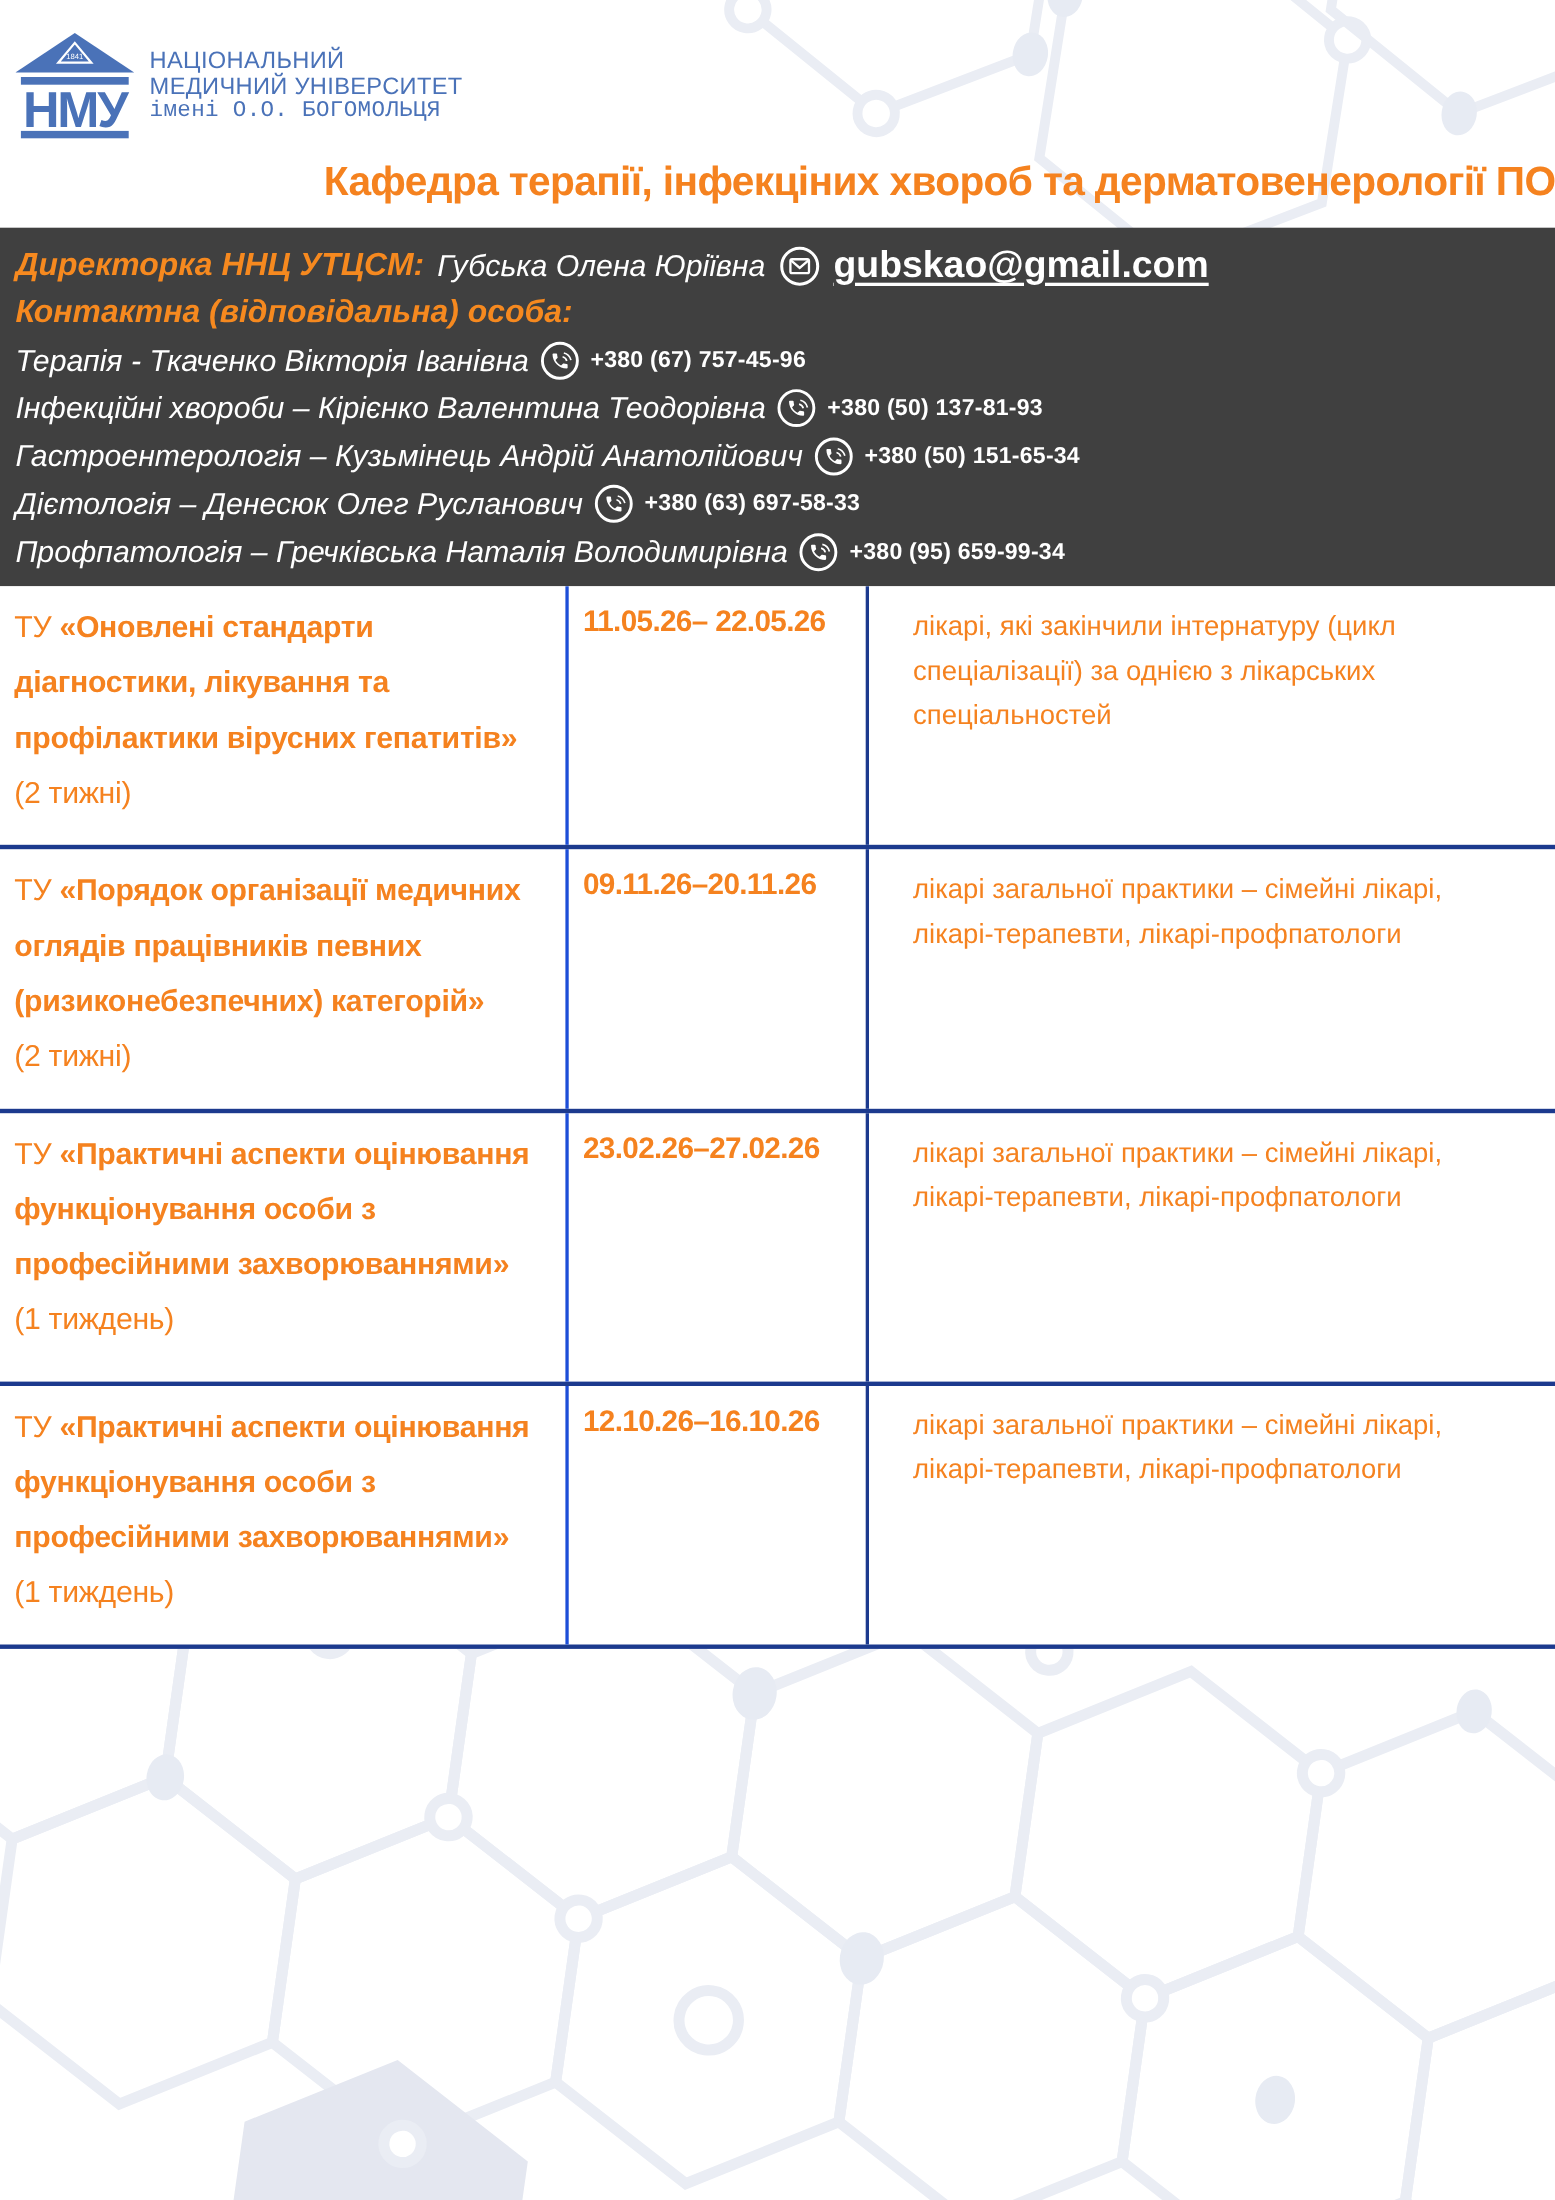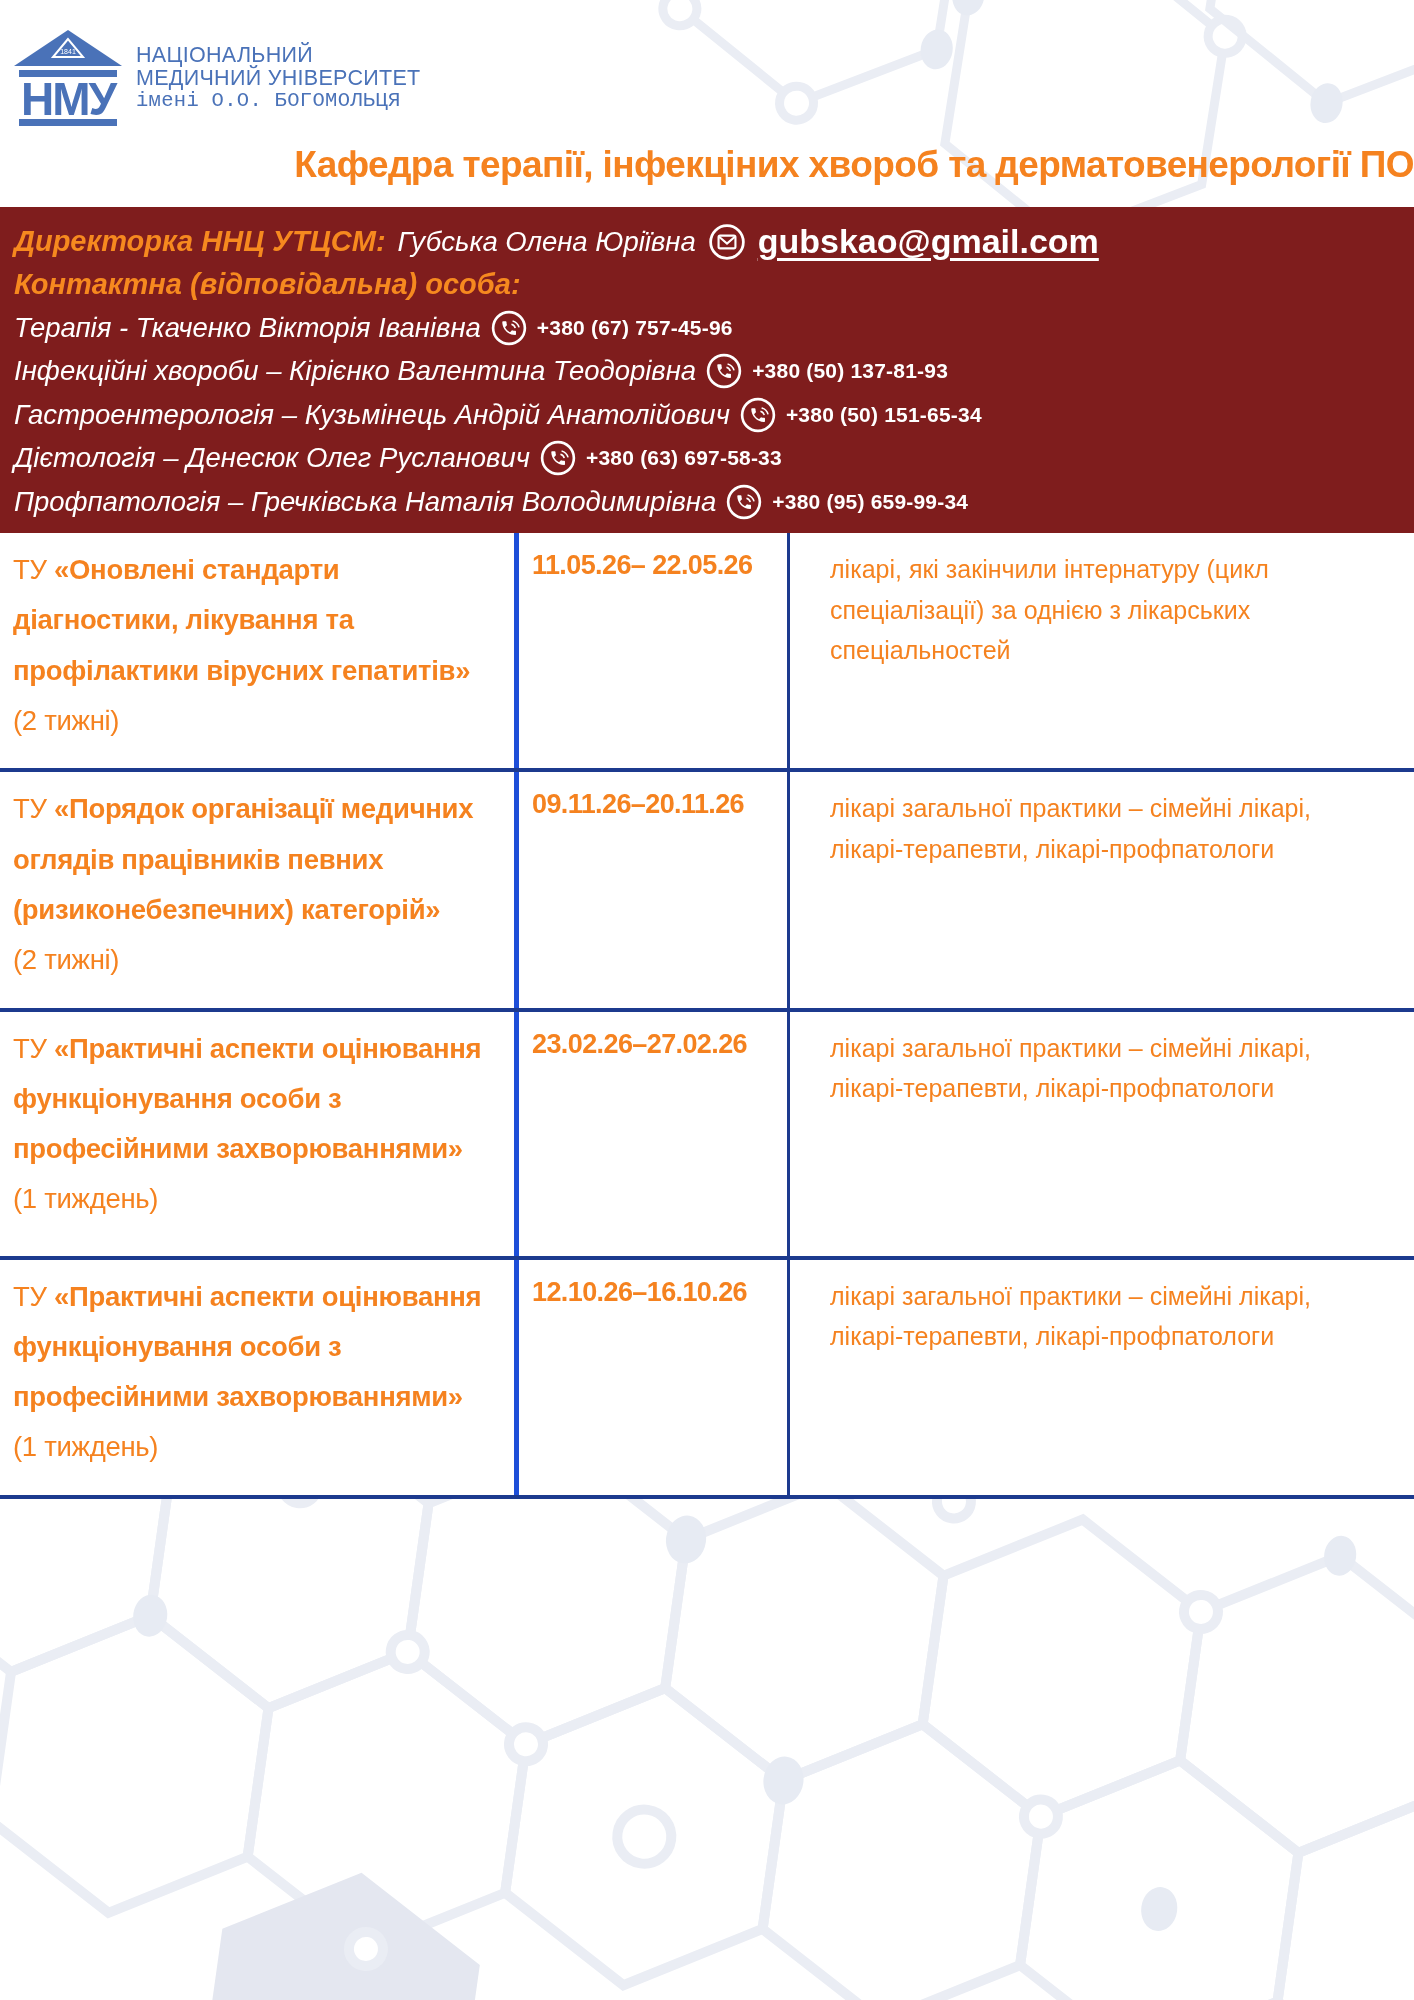--- a/index.html
+++ b/index.html
@@ -15,42 +15,42 @@
   .logo-text{color:#4a72b8;font-size:21.5px;line-height:1.07;letter-spacing:.3px;}
   .logo-text .l3{font-size:20.5px;font-family:Liberation Mono, monospace;}
   
   .page-title{
     position:absolute;left:12px;top:119px;z-index:2;width:1402px;
     font-size:37px;font-weight:bold;color:#f5821f;letter-spacing:-.6px;white-space:nowrap;text-align:right;
   }
   
   .banner{
     position:absolute;left:0;top:207px;width:1414px;height:326px;box-sizing:border-box;
-    background:#7f1d1d;color:#fff;padding:15px 14px 0 14px;z-index:2;
+    background:#404040;color:#fff;padding:15px 14px 0 14px;z-index:2;
   }
   .b-row{display:flex;align-items:center;gap:12px;margin-bottom:7px;}
   .lbl-orange{color:#f6891f;font-weight:bold;font-style:italic;font-size:29px;}
   .b-name{font-style:italic;font-weight:400;font-size:27.5px;}
   .b-email{color:#fff;font-weight:bold;font-size:34px;text-decoration:underline;text-underline-offset:5px;}
   .b-phone{font-weight:bold;font-size:21px;letter-spacing:.2px;}
   .contact-line{display:flex;align-items:center;gap:10px;margin-bottom:4.5px;min-height:39px;}
   .icon-circ{flex:0 0 auto;}
   
   .course-table{position:absolute;left:0;top:533px;width:1414px;z-index:2;background:#fff;}
   .trow{display:grid;grid-template-columns:514px 276px 1fr;border-bottom:4px solid #1c3a8e;}
   .trow:nth-child(1){min-height:194px;}
   .trow:nth-child(2){min-height:228px;}
   .trow:nth-child(3){min-height:244px;}
   .trow:nth-child(4){min-height:210px;}
   .c1{padding:12px 28px 22px 13px;font-size:27.5px;line-height:1.83;color:#f5821f;letter-spacing:-.3px;}
   .c1 .tu{font-weight:400;}
   .c1 strong{font-weight:bold;}
   .c1 .dur{font-weight:400;}
   .c1 .dur.block{display:block;}
-  .c2{border-left:5px solid #1d4ed8;border-right:3px solid #1c3a8e;
+  .c2{border-left:3px solid #1d4ed8;border-right:3px solid #1c3a8e;
       padding:17px 6px 0 13px;font-size:27px;font-weight:bold;color:#f5821f;letter-spacing:-.6px;}
   .c3{padding:16px 24px 16px 16px;font-size:25px;line-height:1.62;color:#f5821f;margin-left:24px;}
 </style>
 </head>
 <body>
 
 <svg class="bg" width="1414" height="2000" viewBox="0 0 1414 2000">
   <defs>
     <path id="hex" d="M0,-150 L130,-75 L130,75 L0,150 L-130,75 L-130,-75 Z"></path>
   </defs>

